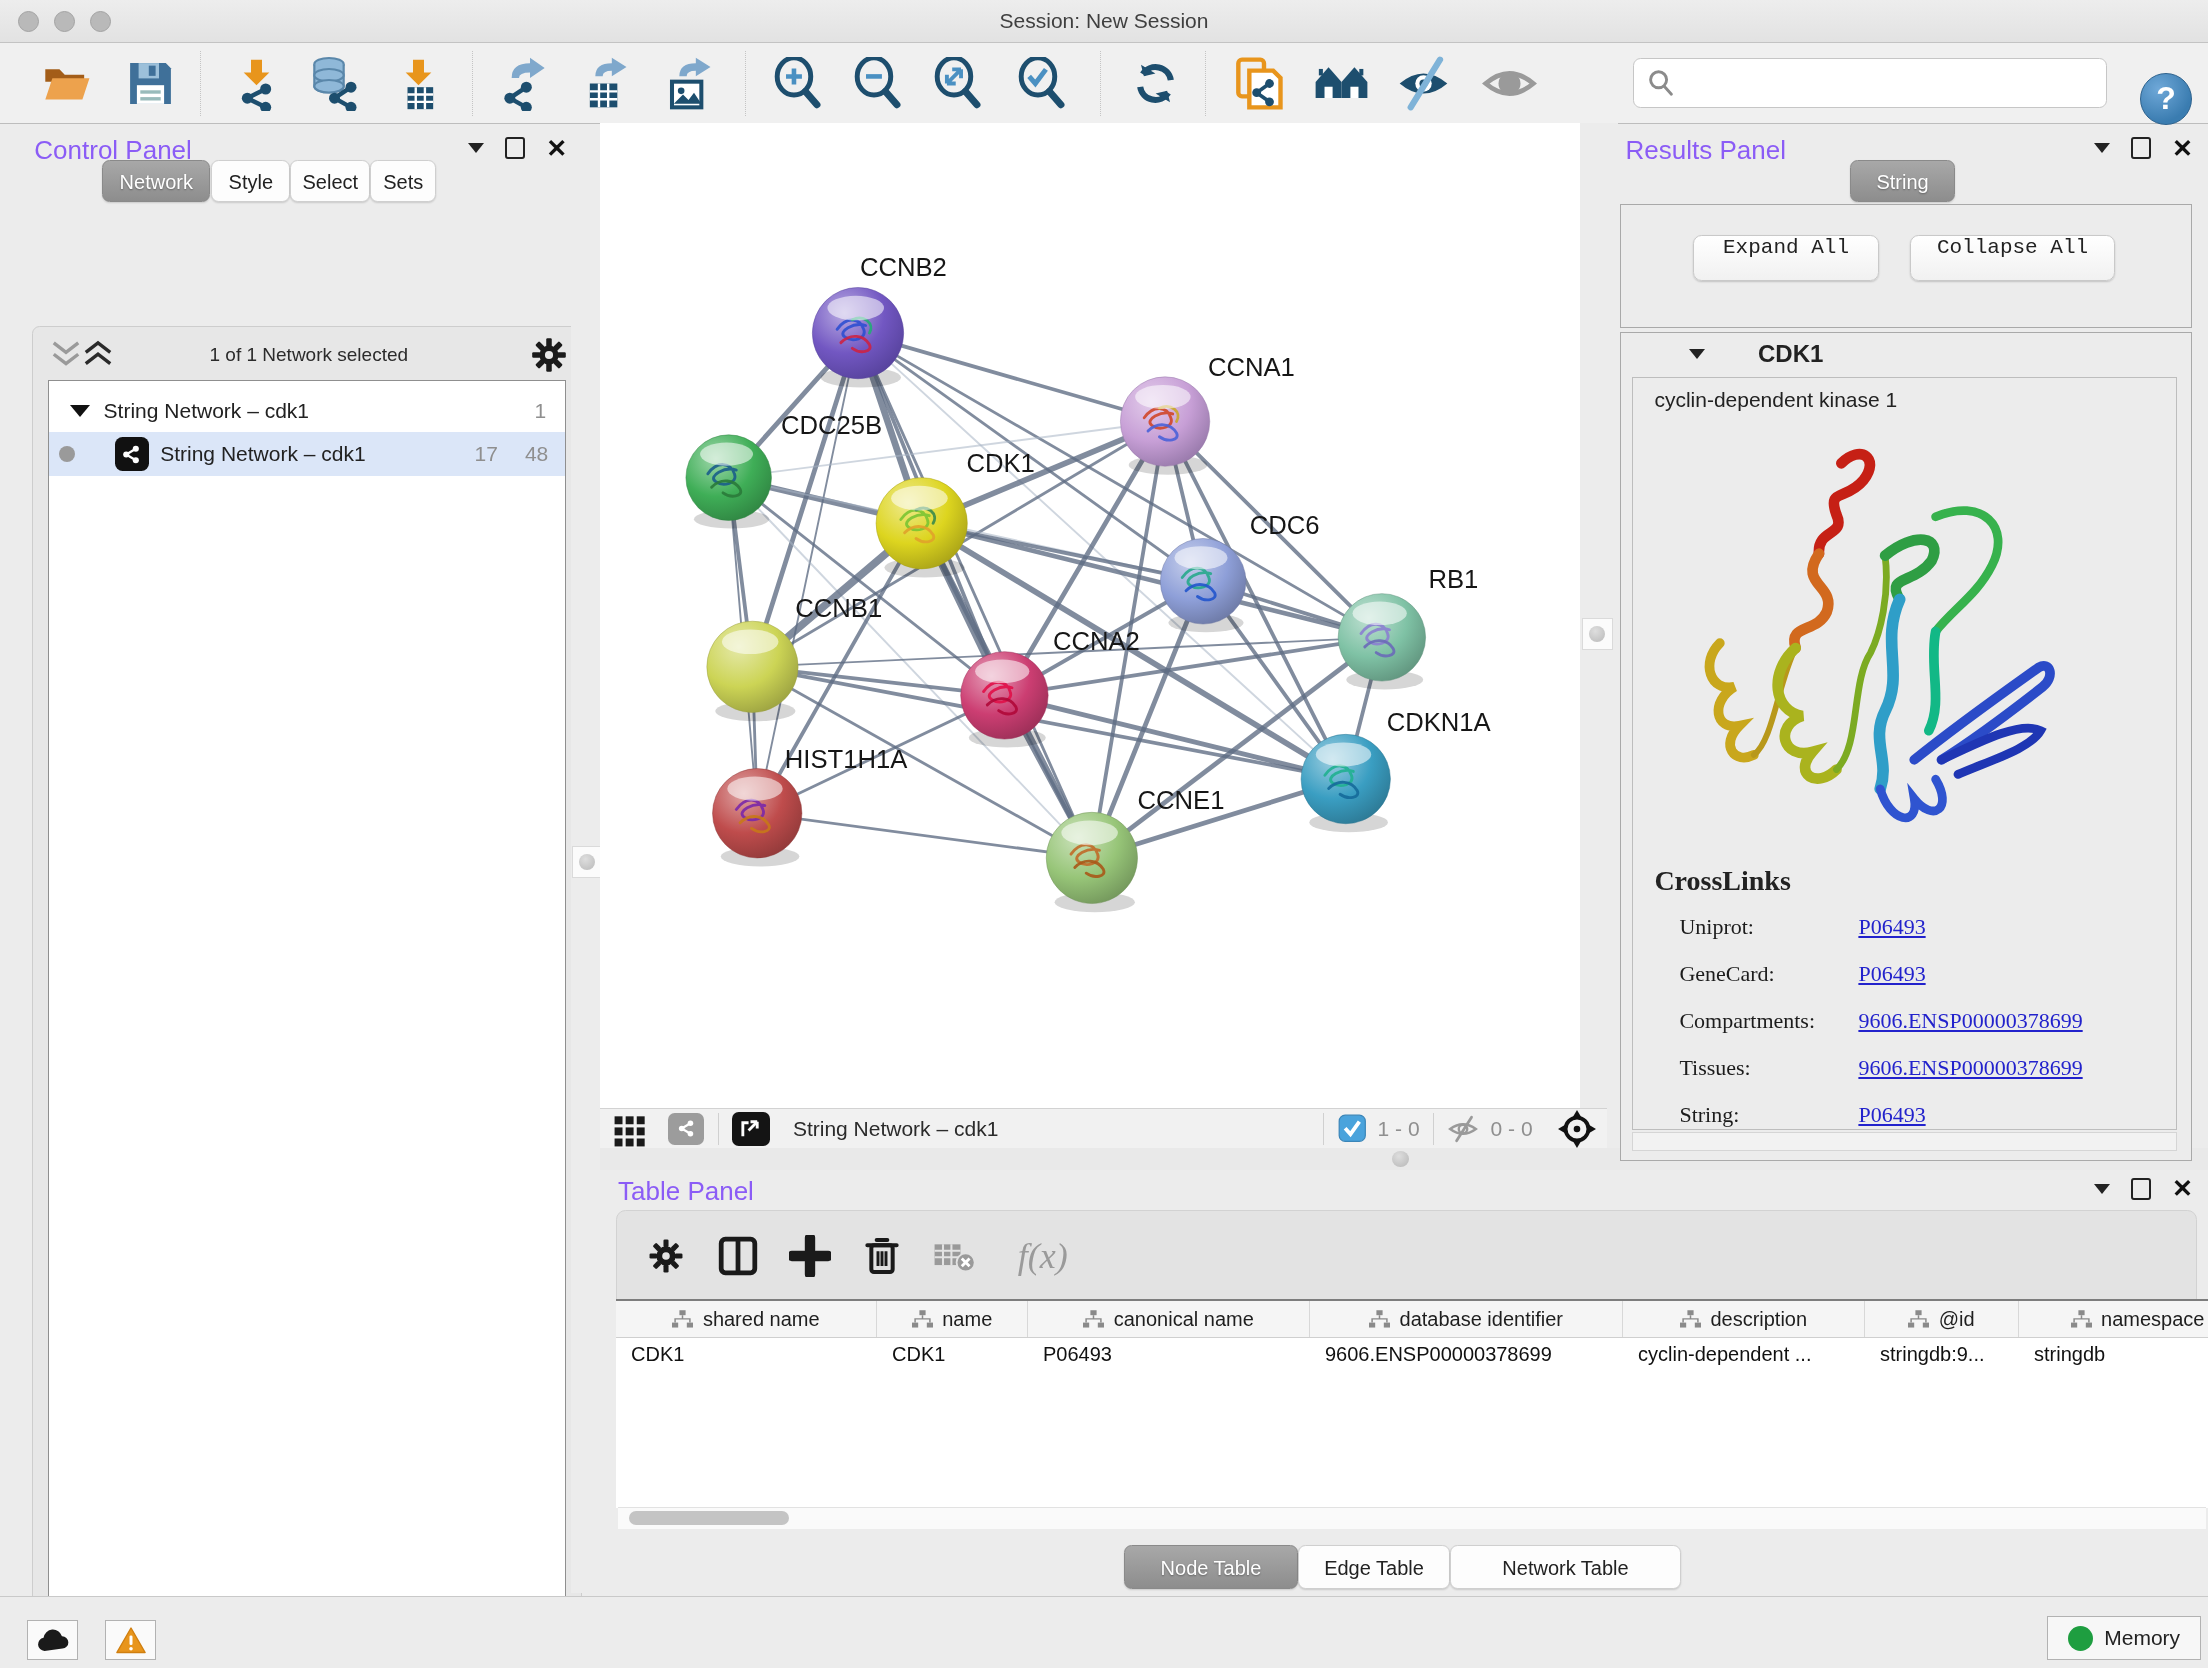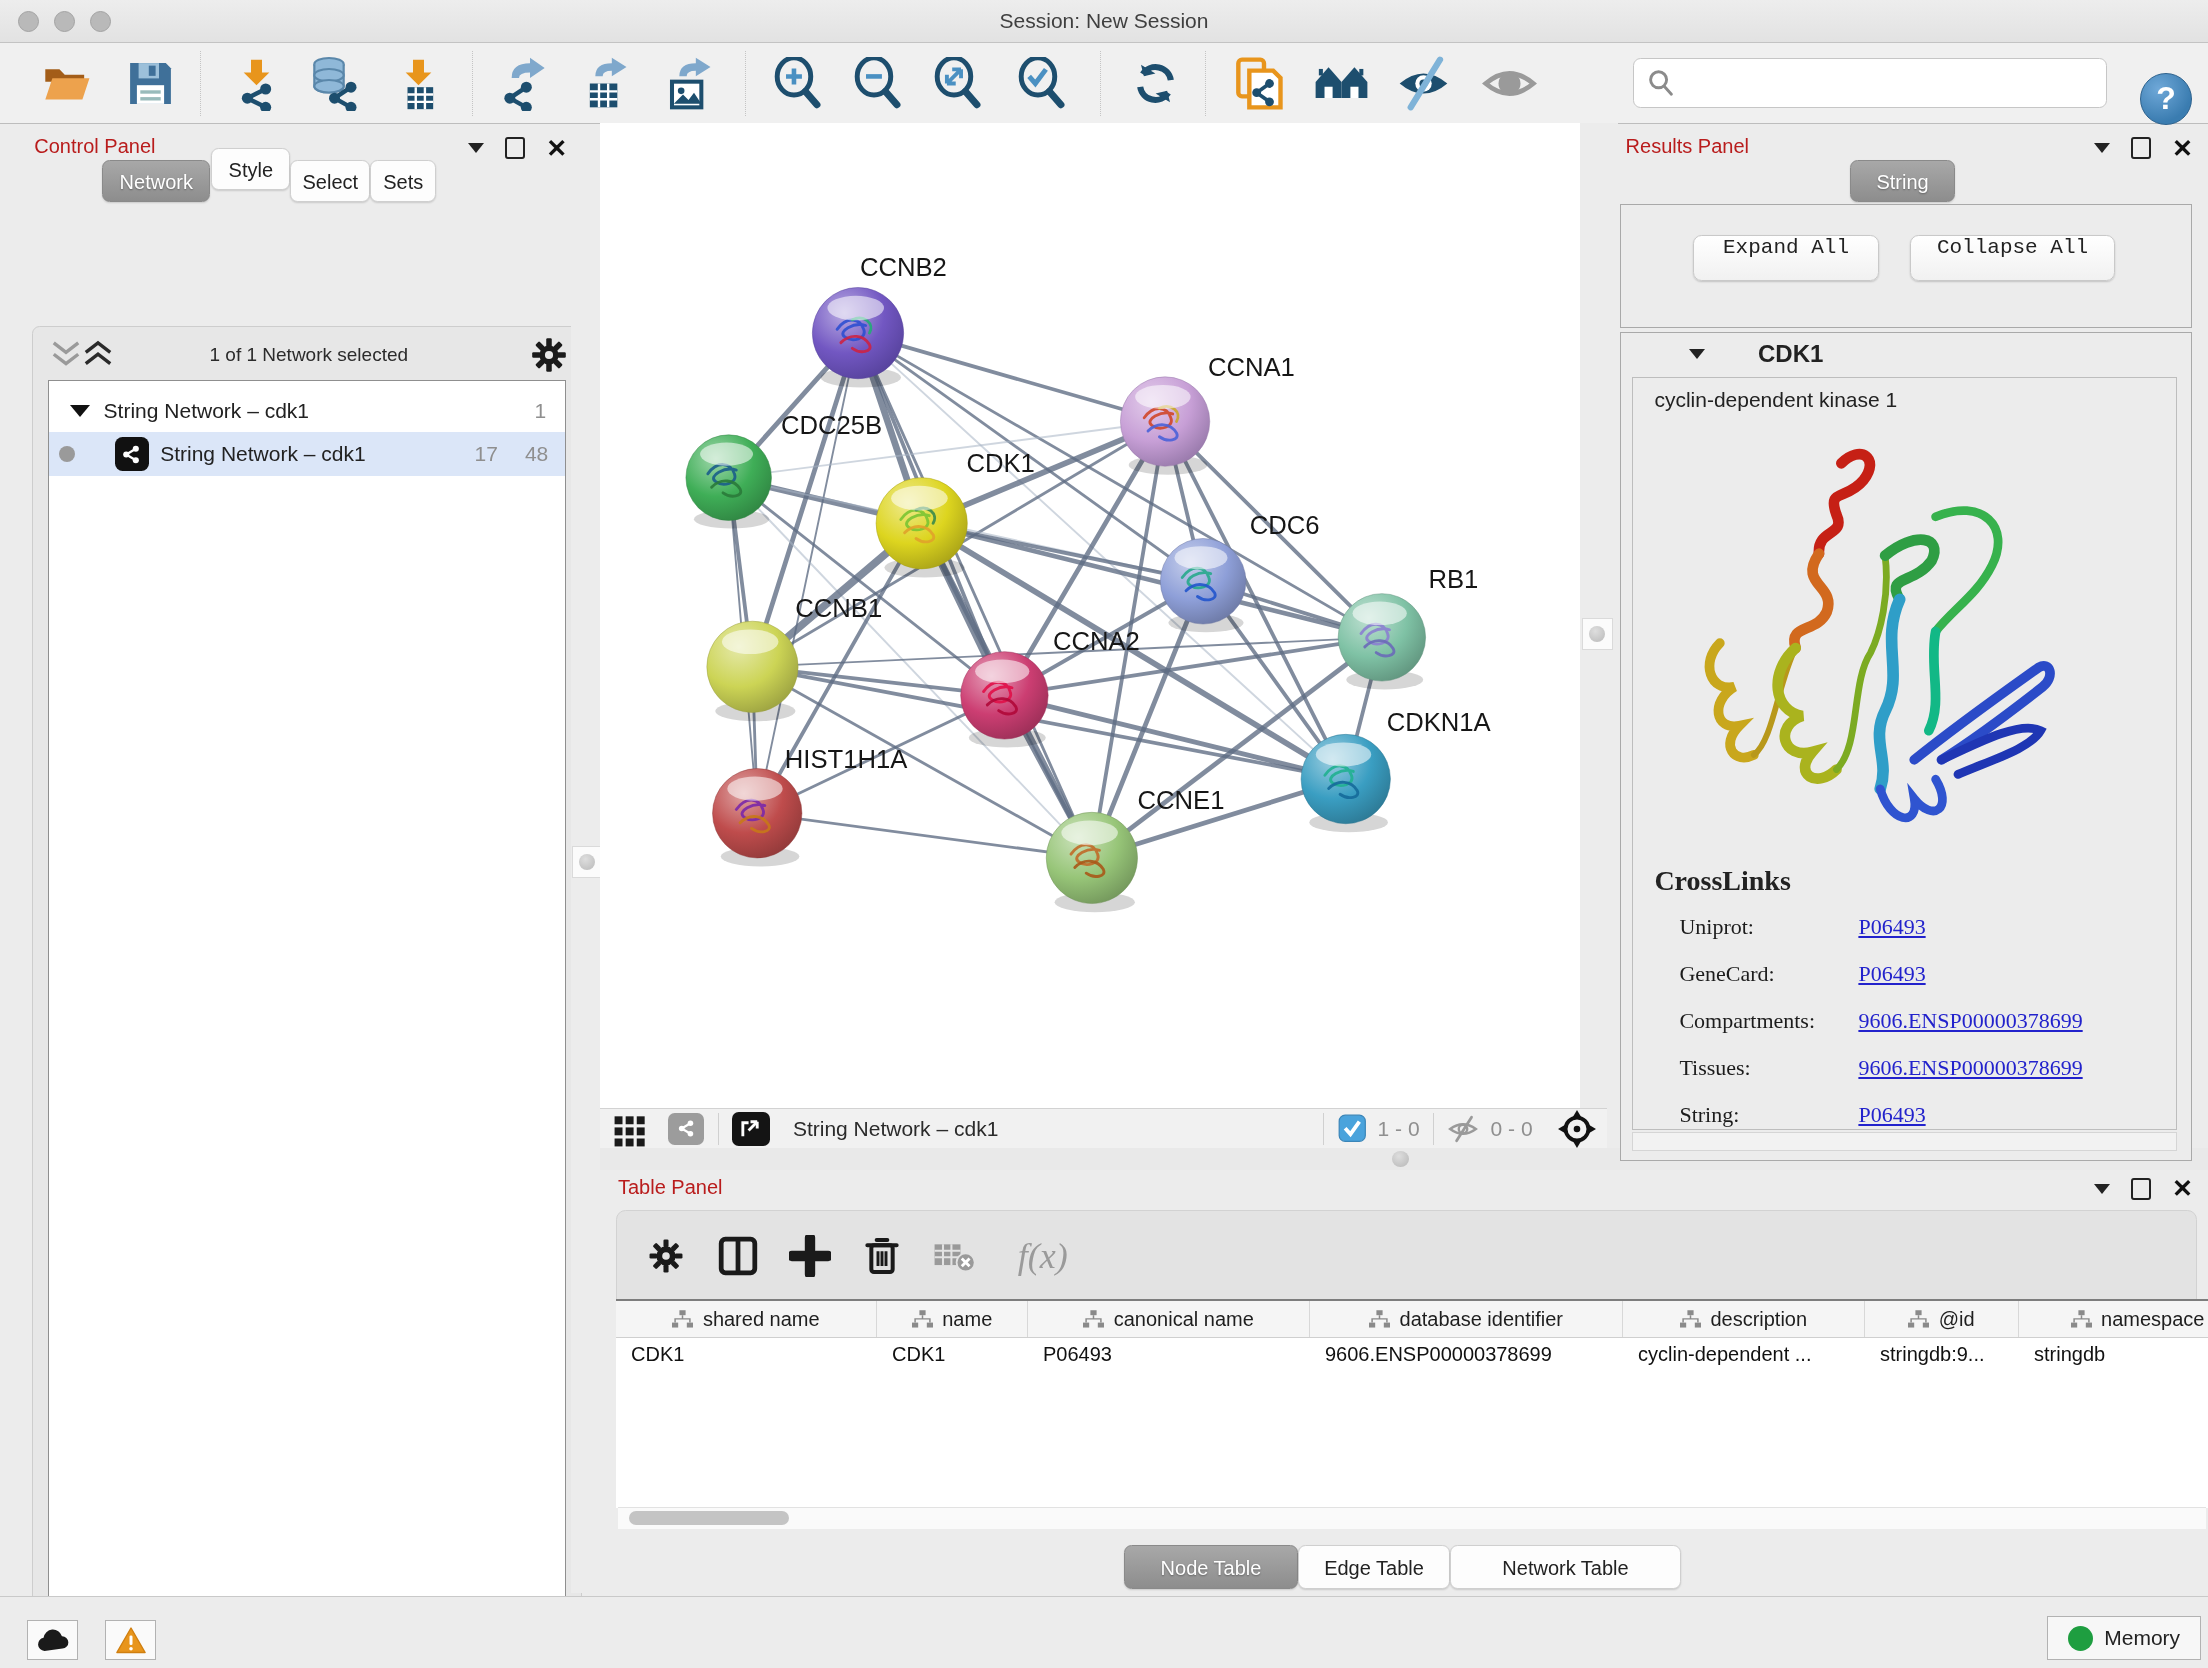--- a/index.html
+++ b/index.html
@@ -23,21 +23,21 @@
   .tsep{position:absolute;top:7.6px;width:0;height:65px;border-left:1.9px dotted #c4c4c4;}
   .searchbox{position:absolute;left:1633px;top:15px;width:472px;height:48px;
       background:#fff;border:1.9px solid #c6c6c6;border-radius:7.6px;display:flex;align-items:center;}
   .searchbox input{border:none;outline:none;font-size:20px;flex:1;background:transparent;
       font-family:"Liberation Sans",sans-serif;}
   .helpbtn{position:absolute;left:2140px;top:29.5px;width:50px;height:50px;border-radius:50%;
       background:radial-gradient(circle at 35% 30%,#6fa8d8,#3a7cb0 70%);border:1.9px solid #2d628e;
       color:#fff;font-size:32px;font-weight:bold;text-align:center;line-height:49px;}
 
   
-  .panel-header-title{font-size:20px;color:#b91c1c;}
+  .panel-header-title{font-size:26px;color:#8b5cf6;}
   .ph-controls{position:absolute;display:flex;align-items:center;gap:21px;}
   .ph-tri{width:0;height:0;border-left:8.6px solid transparent;border-right:8.6px solid transparent;
       border-top:10.5px solid #222;}
   .ph-float{width:16px;height:18px;border:2.9px solid #222;border-radius:2.9px;}
   .ph-close{font-size:25px;font-weight:bold;color:#111;line-height:19px;}
   .tab{height:42px;line-height:42px;text-align:center;font-size:20px;background:#fdfdfd;
       border:1px solid #cfcfcf;border-radius:7.6px;box-sizing:border-box;
       box-shadow:0 1px 1.9px rgba(0,0,0,0.15);}
   .tab.sel{background:linear-gradient(#a8a8a8,#8d8d8d);color:#fff;border-color:#8a8a8a;
       text-shadow:0 1px 1.9px rgba(0,0,0,0.35);}
@@ -293,21 +293,21 @@
   </div>
 
   <div class="abs" style="left:13.3px;top:124px;width:561px;height:1469px">
     <div class="abs panel-header-title" style="left:21px;top:11.4px">Control Panel</div>
     <div class="ph-controls" style="left:455px;top:13.3px">
       <span class="ph-tri"></span>
       <span class="ph-float"></span>
       <span class="ph-close">✕</span>
     </div>
     <div class="abs tab sel" style="left:89px;top:36px;width:108px">Network</div>
-    <div class="abs tab" style="left:198px;top:24px;width:79px">Style</div>
+    <div class="abs tab" style="left:198px;top:36px;width:79px">Style</div>
     <div class="abs tab" style="left:277px;top:36px;width:80px">Select</div>
     <div class="abs tab" style="left:357px;top:36px;width:66px">Sets</div>
 
     <div class="abs cp-body">
       <svg class="abs" style="left:17px;top:13.3px" width="32" height="28.5" viewBox="0 0 17 15">
         <path d="M2,1.5 L8.5,6.5 L15,1.5 M2,7.5 L8.5,12.5 L15,7.5" fill="none" stroke="#9a9a9a" stroke-width="1.8"></path>
       </svg>
       <svg class="abs" style="left:49px;top:13.3px" width="32" height="28.5" viewBox="0 0 17 15">
         <path d="M2,6.5 L8.5,1.5 L15,6.5 M2,12.5 L8.5,7.5 L15,12.5" fill="none" stroke="#2a2a2a" stroke-width="1.8"></path>
       </svg>

